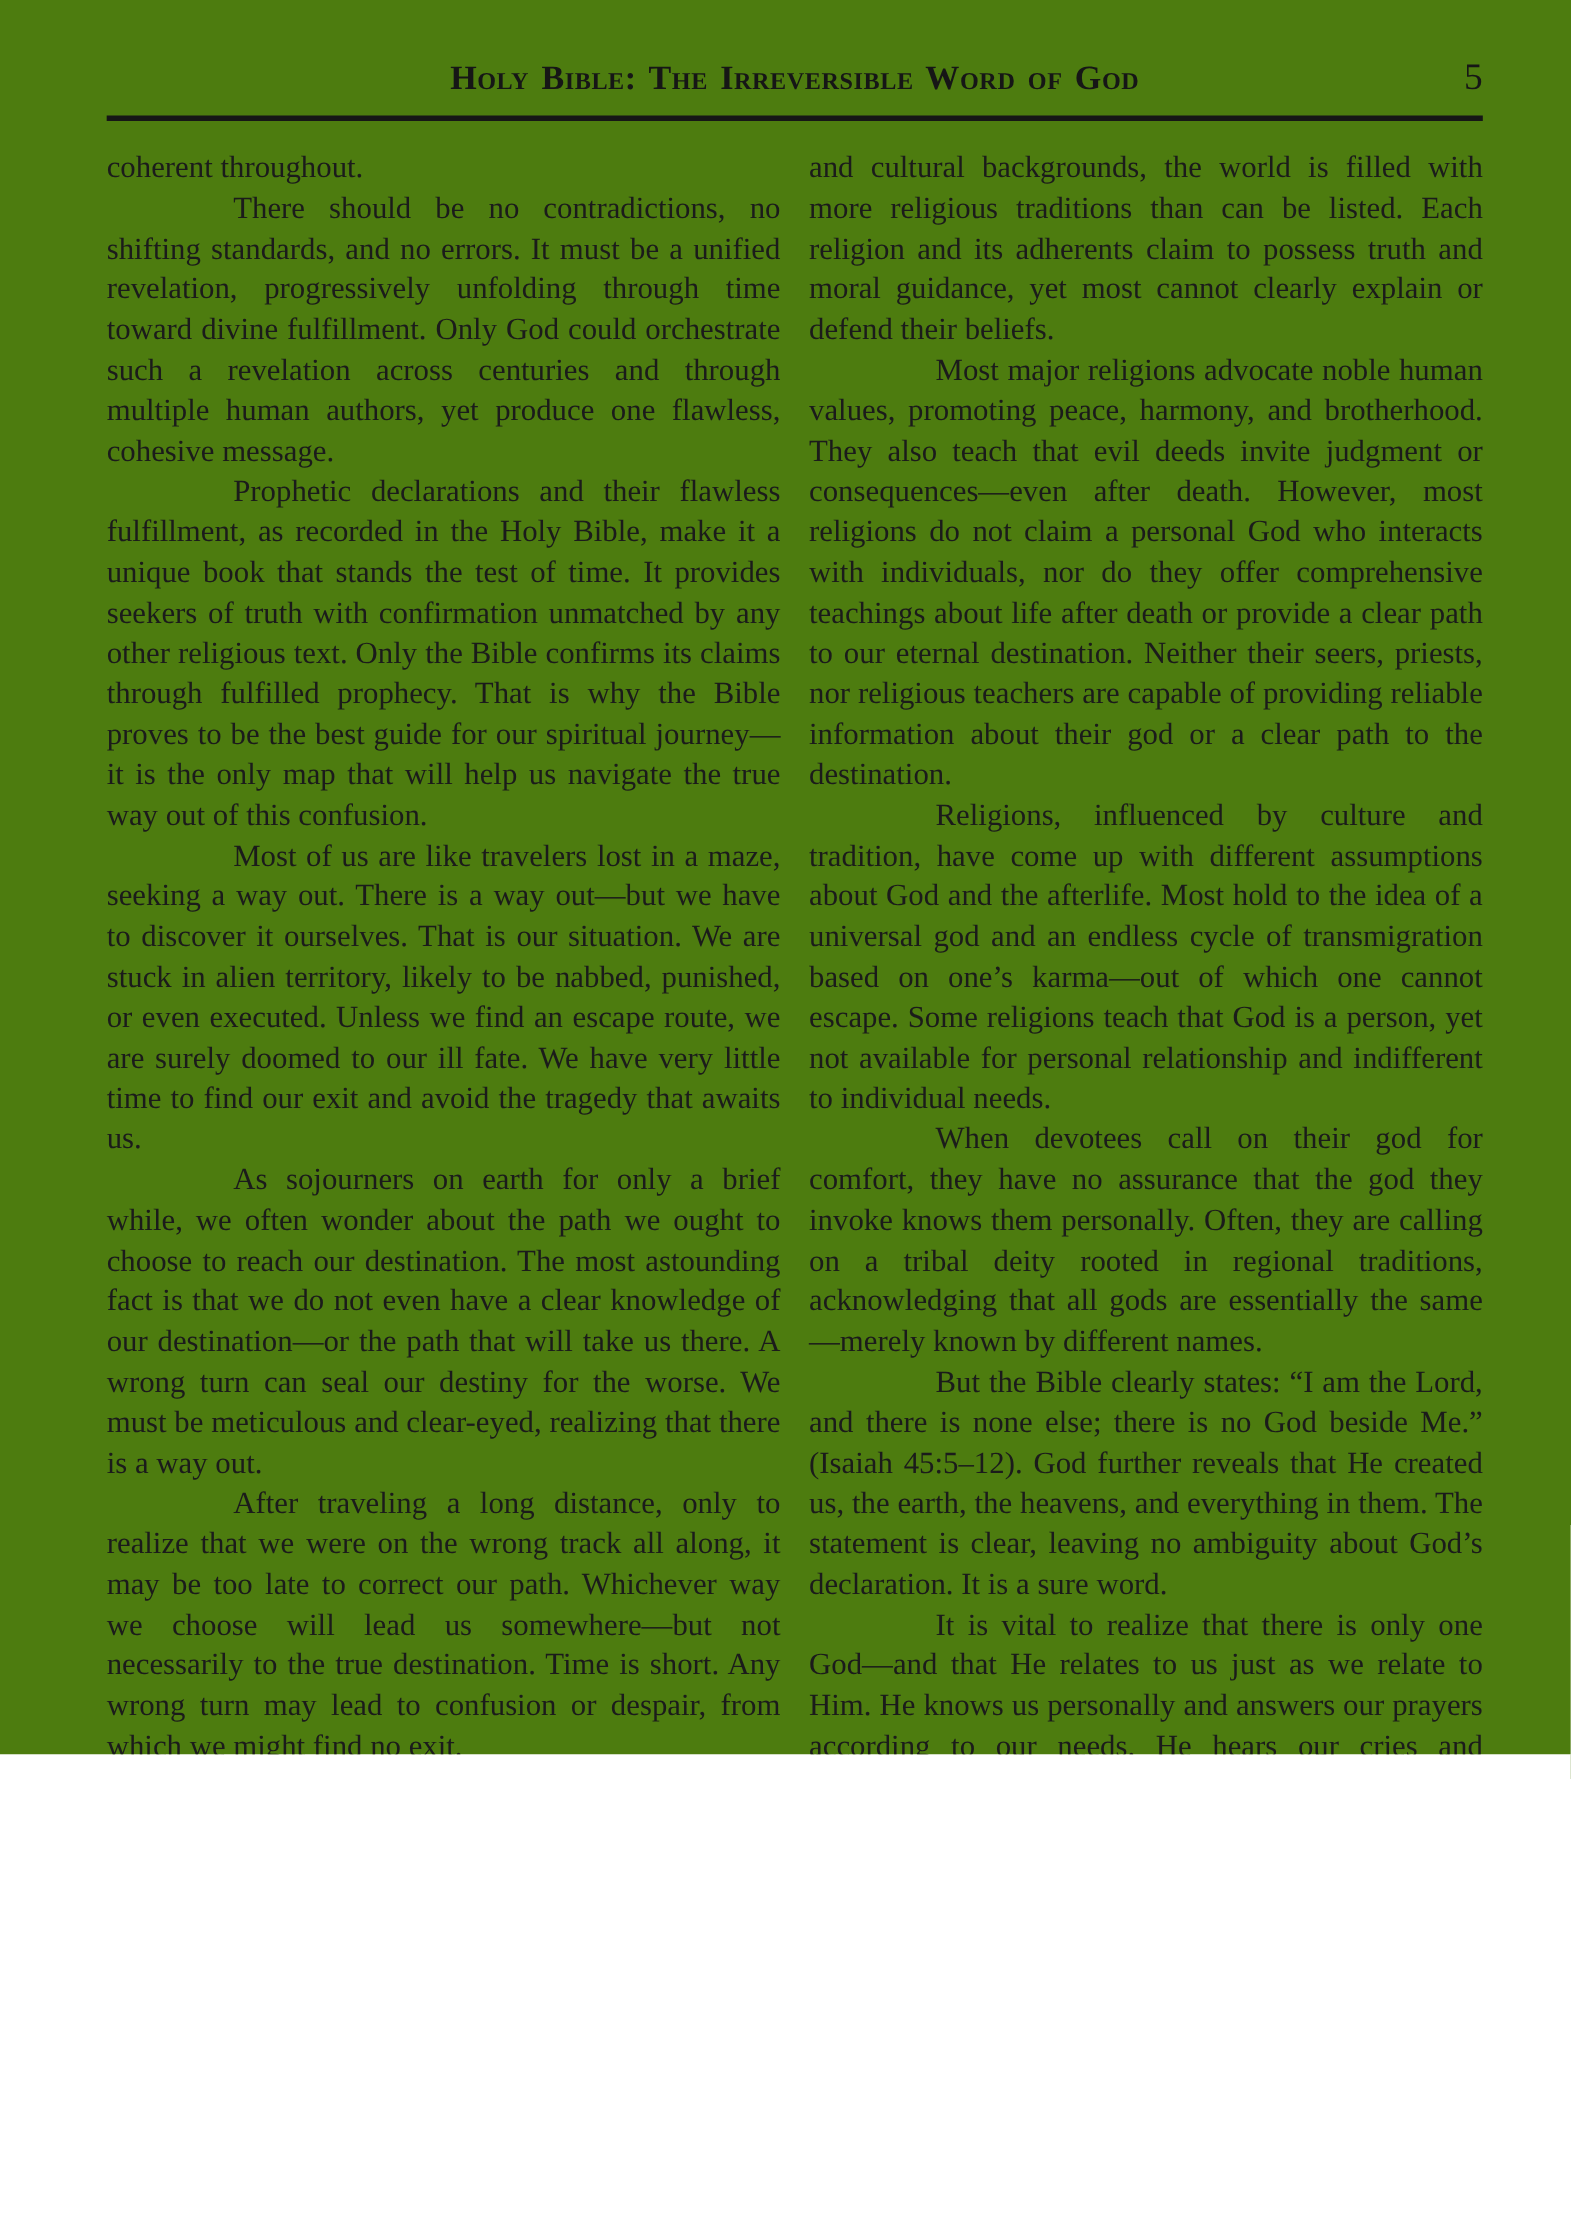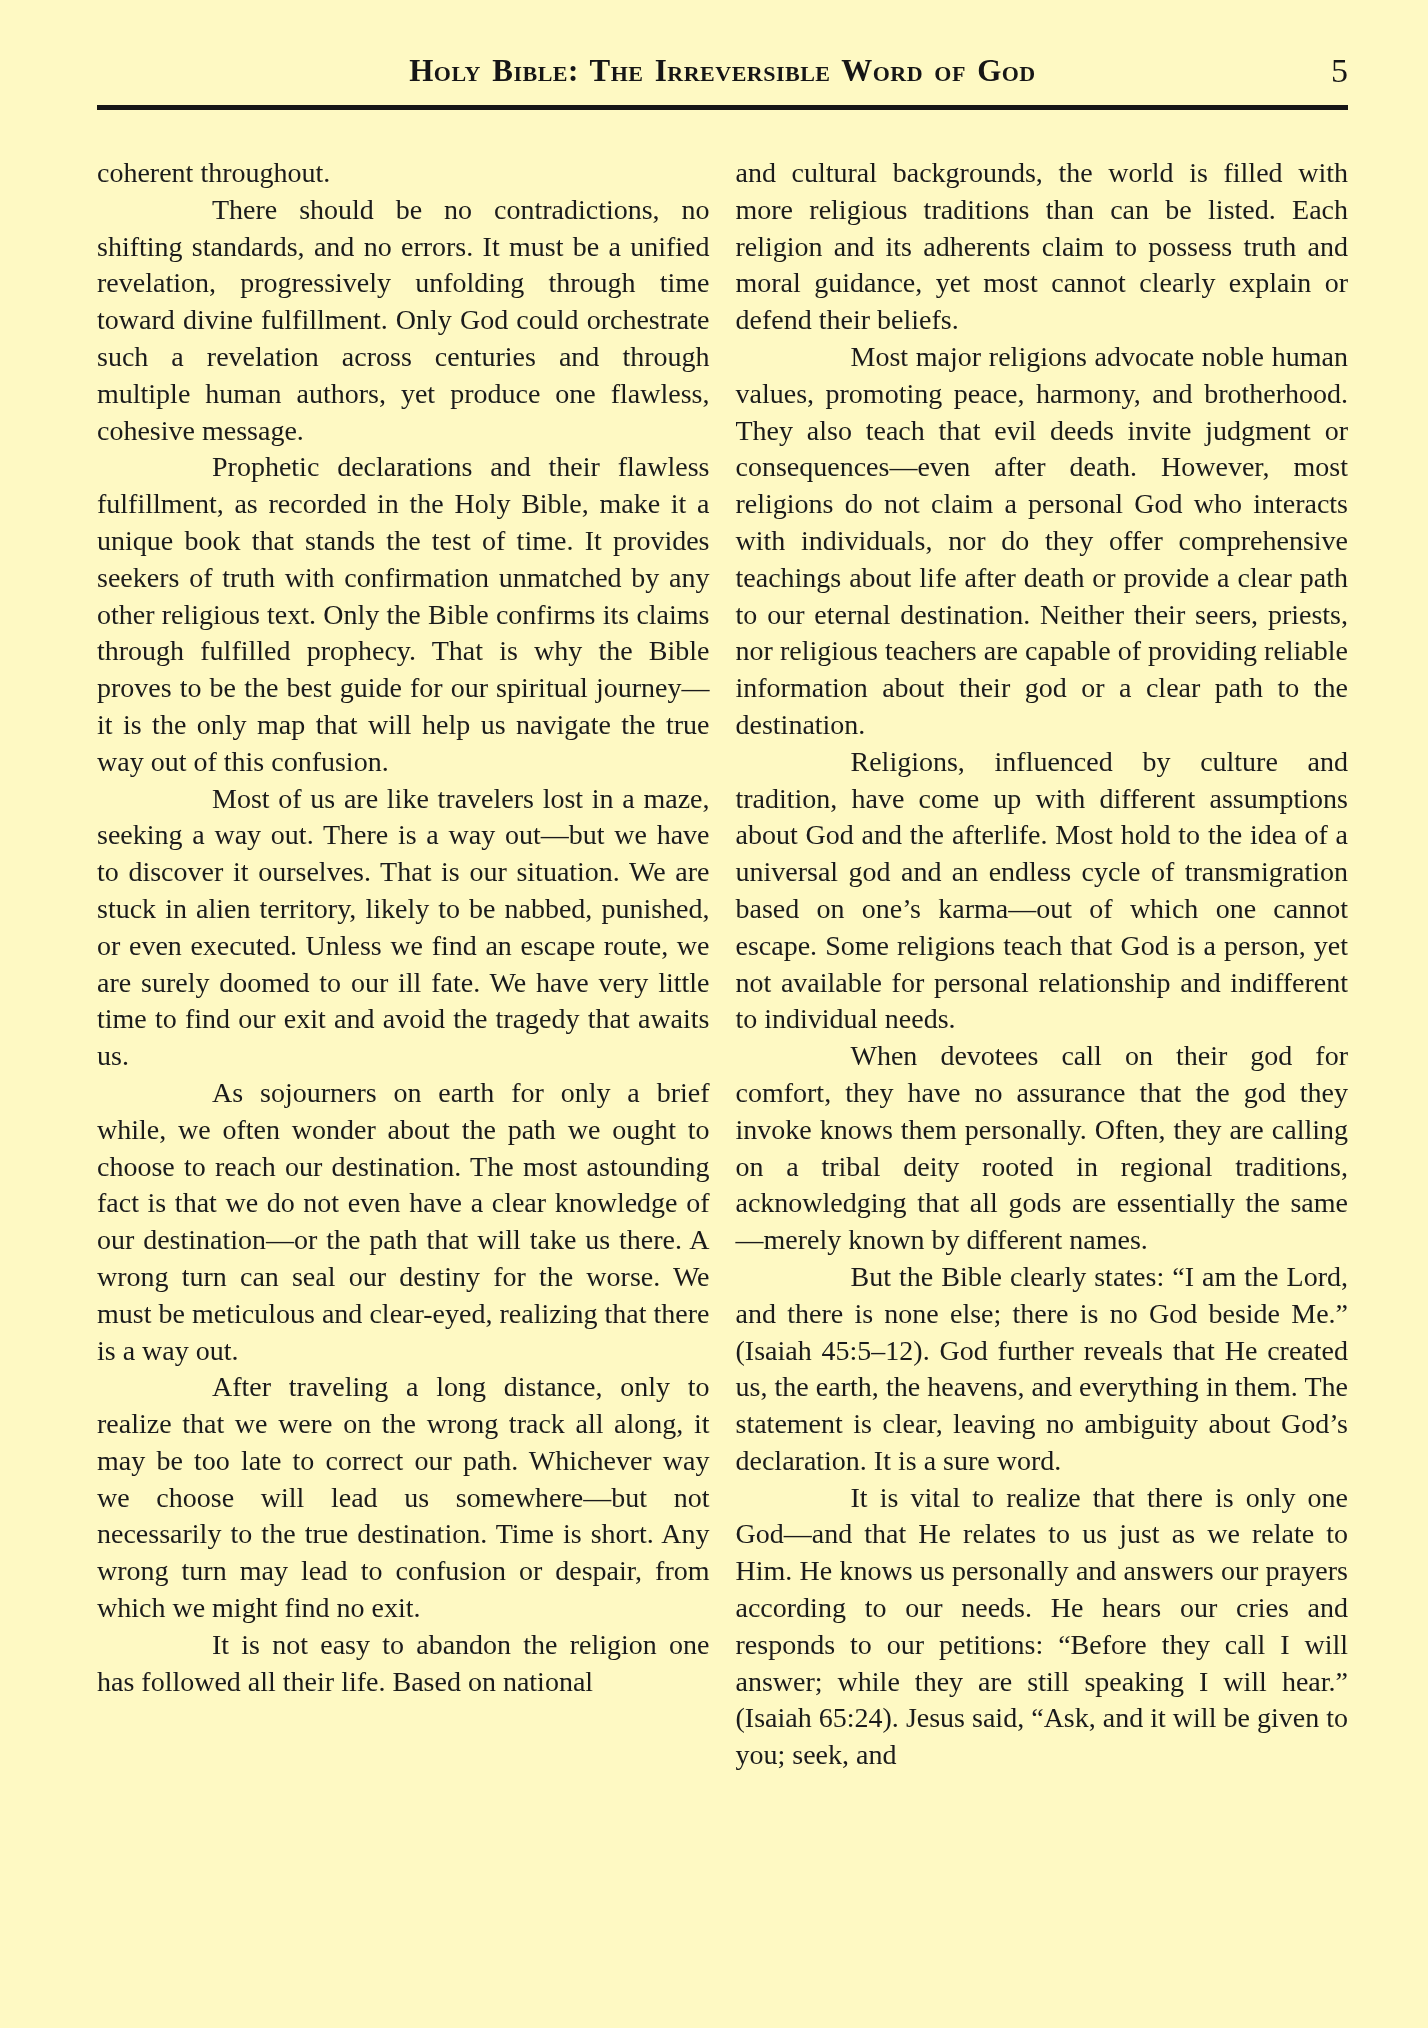--- a/index.html
+++ b/index.html
@@ -3,22 +3,22 @@
 <meta charset="utf-8">
 <style>
   html, body {
     margin: 0;
     padding: 0;
     background: #ffffff;
   }
   .page {
     position: relative;
     width: 1428px;
-    height: 2028px;
-    background: #fef9c3;
+    height: 1595px;
+    background: #4d7c0f;
     color: #1b1b1b;
     font-family: "Liberation Serif", serif;
     overflow: hidden;
     box-sizing: border-box;
     padding: 50px 80px 0 97px;
   }
   .content {
     width: 1251px;
   }
   .running-head {
@@ -48,21 +48,21 @@
   }
   .header-rule {
     width: 100%;
     height: 5px;
     background: #161616;
     margin-top: 13px;
   }
   .columns {
     display: flex;
     gap: 26px;
-    margin-top: 45px;
+    margin-top: 25px;
   }
   .column {
     flex: 1 1 0;
     min-width: 0;
   }
   .para {
     margin: 0;
     font-size: 28px;
     line-height: 36.8px;
     text-align: justify;

